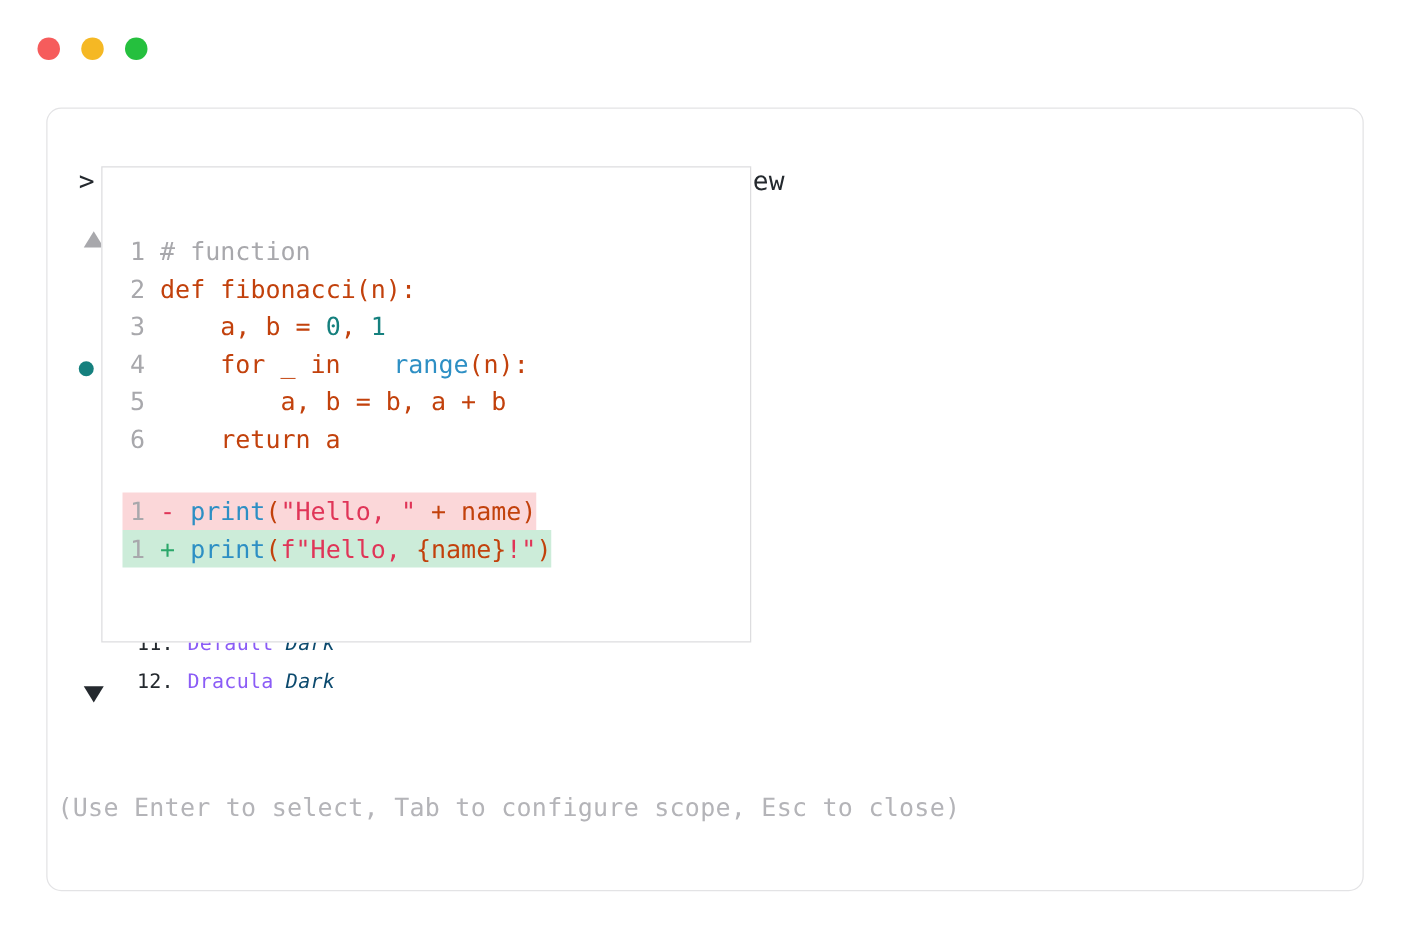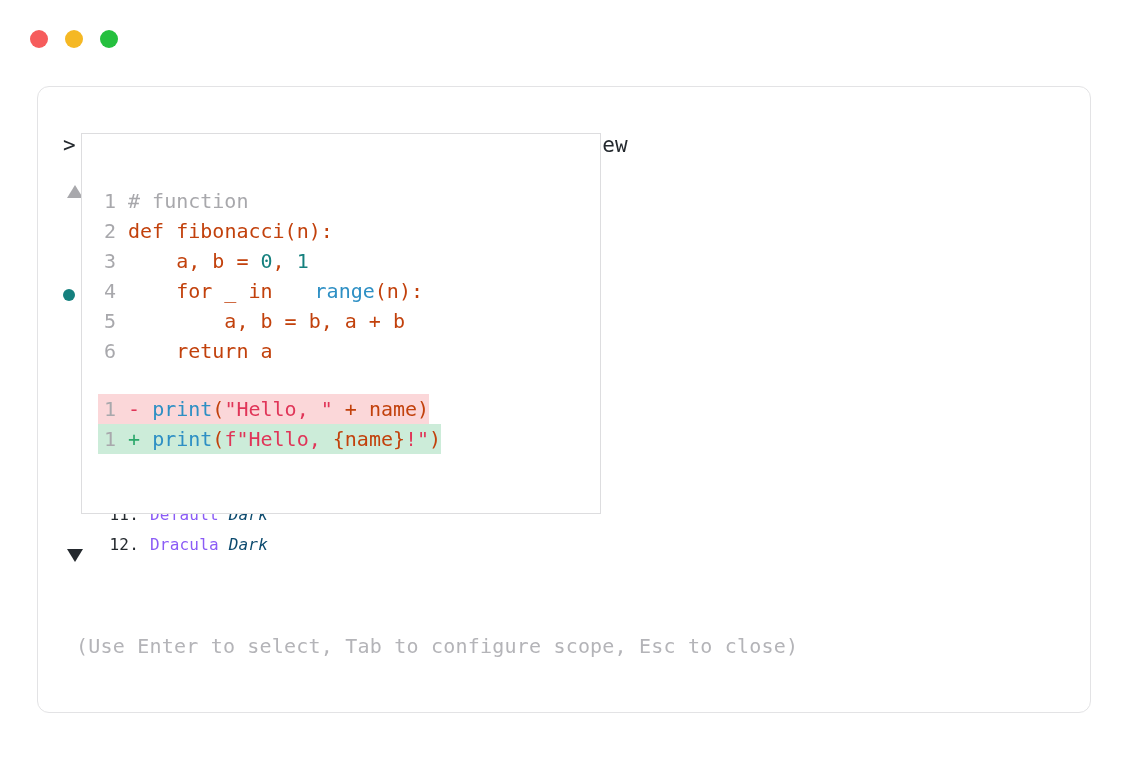--- a/index.html
+++ b/index.html
@@ -178,21 +178,21 @@
 
   .diff-line { height: 30px; white-space: pre; display: block; width: fit-content; }
   .diff-del { background: #fbd7d9; }
   .diff-add { background: #ccecd9; }
   .sign-del { color: #e03558; }
   .sign-add { color: #2aa76a; }
 
   
   .hint {
     position: absolute;
-    left: 38px;
+    left: 8px;
     top: 546px;
     font-size: 20px;
     line-height: 26px;
     color: #b4b4b8;
     letter-spacing: 0.2px;
     white-space: pre;
   }
 </style>
 </head>
 <body>

